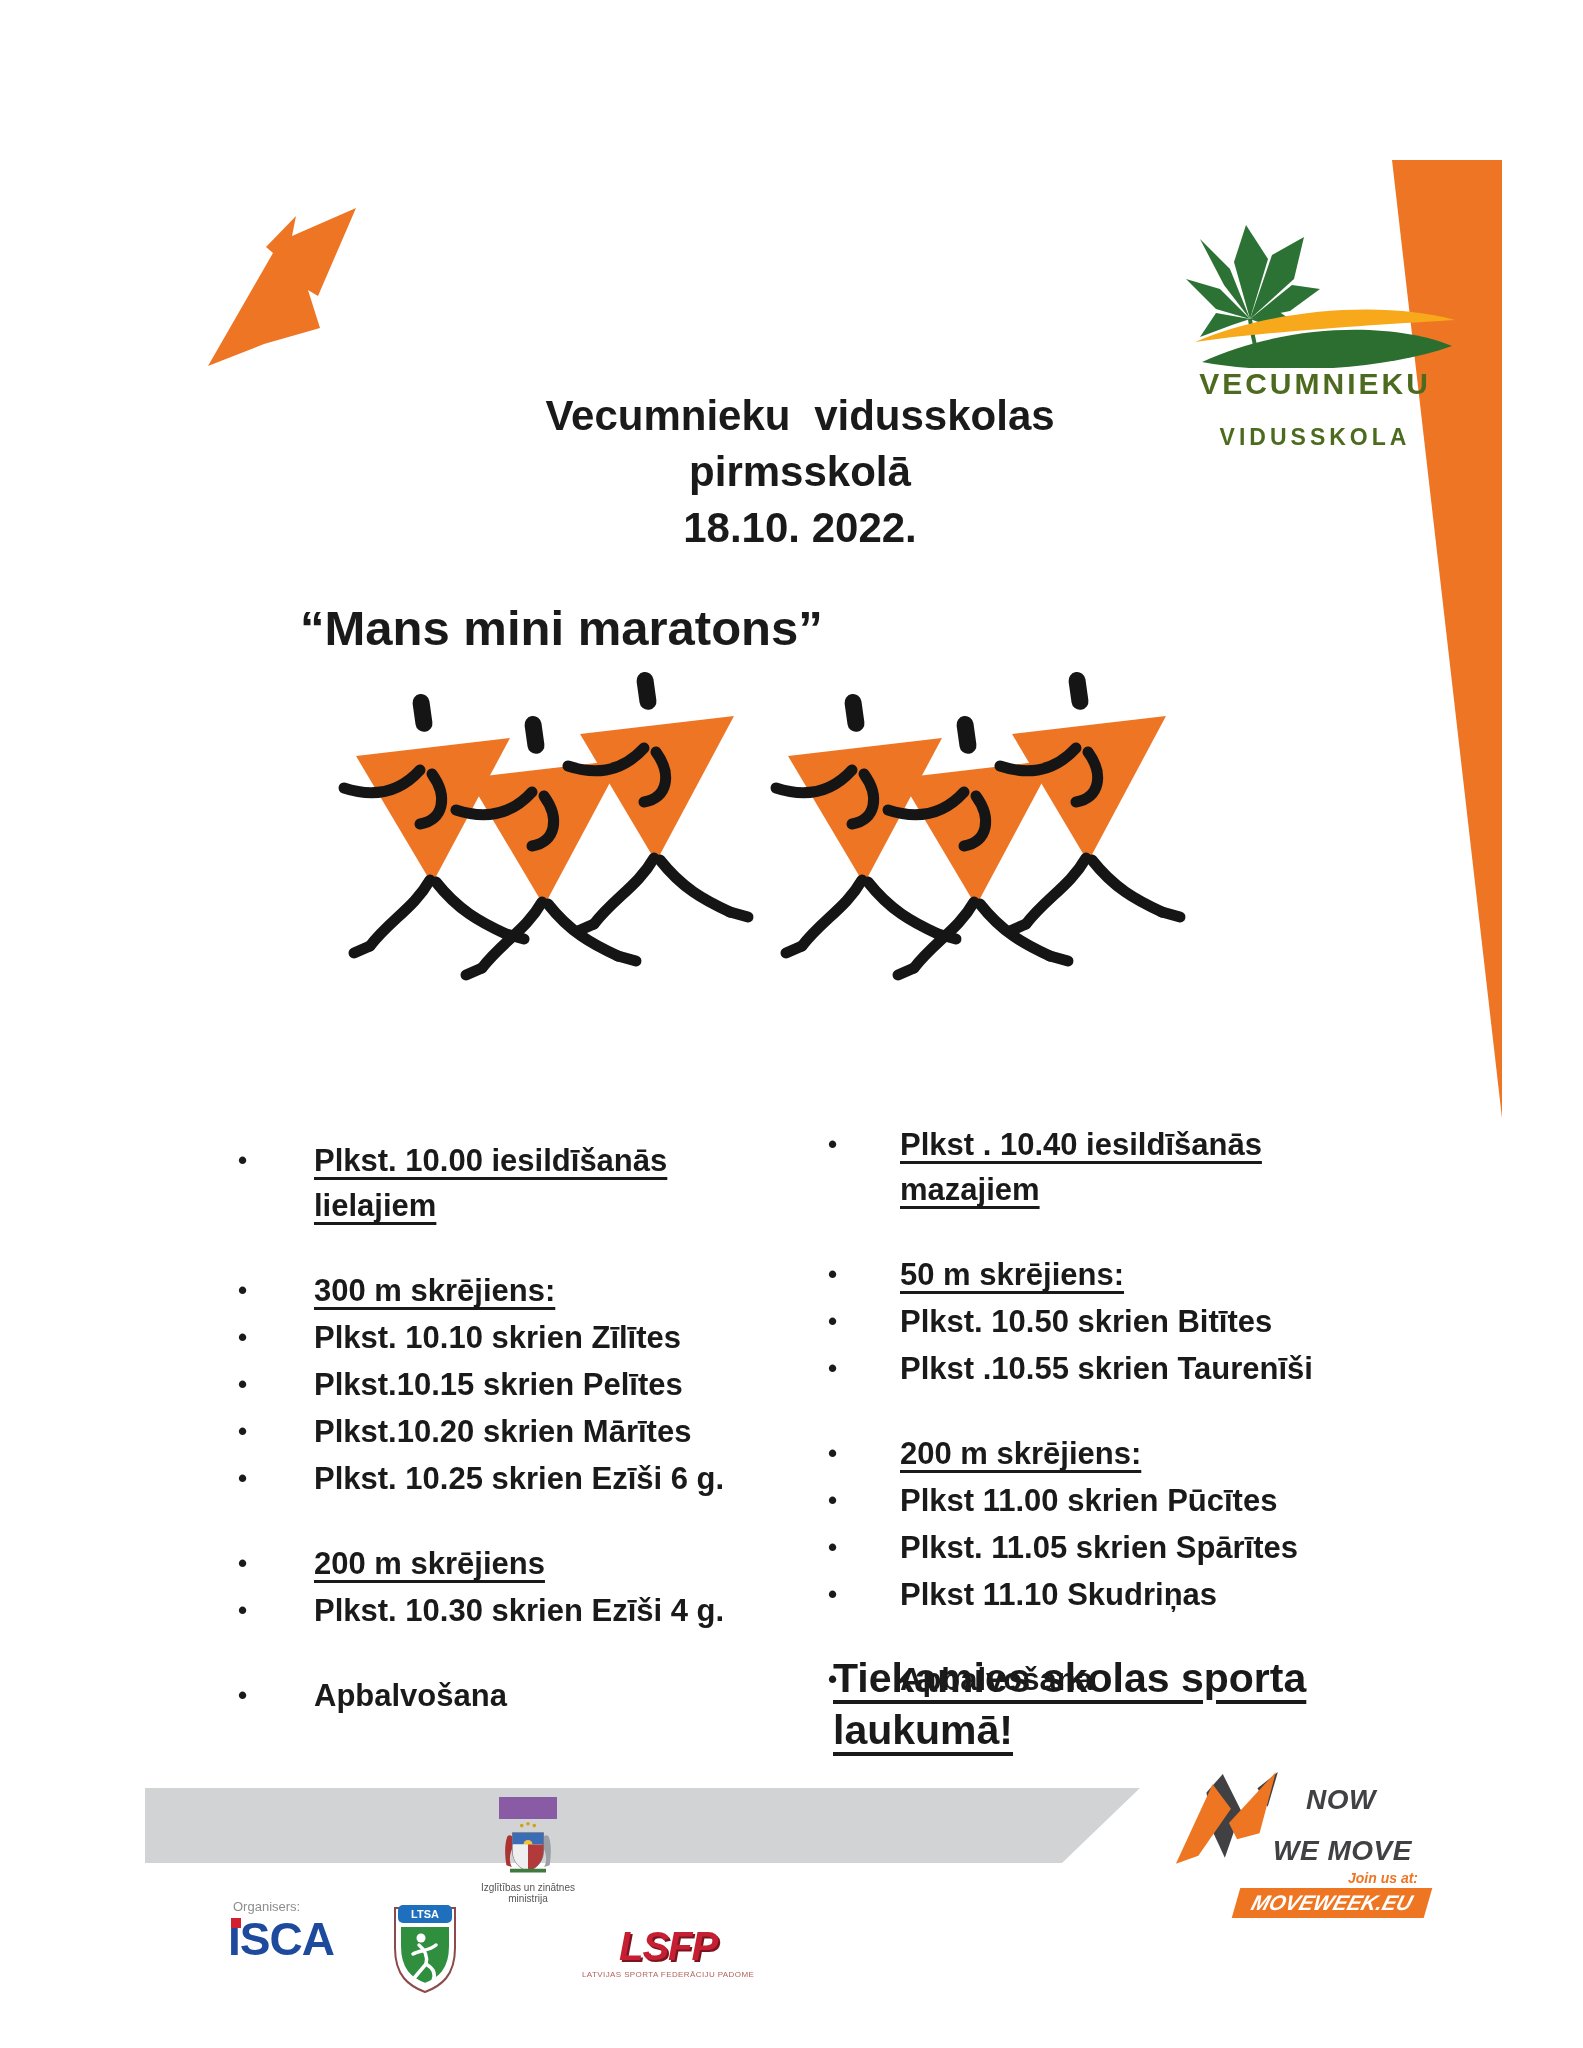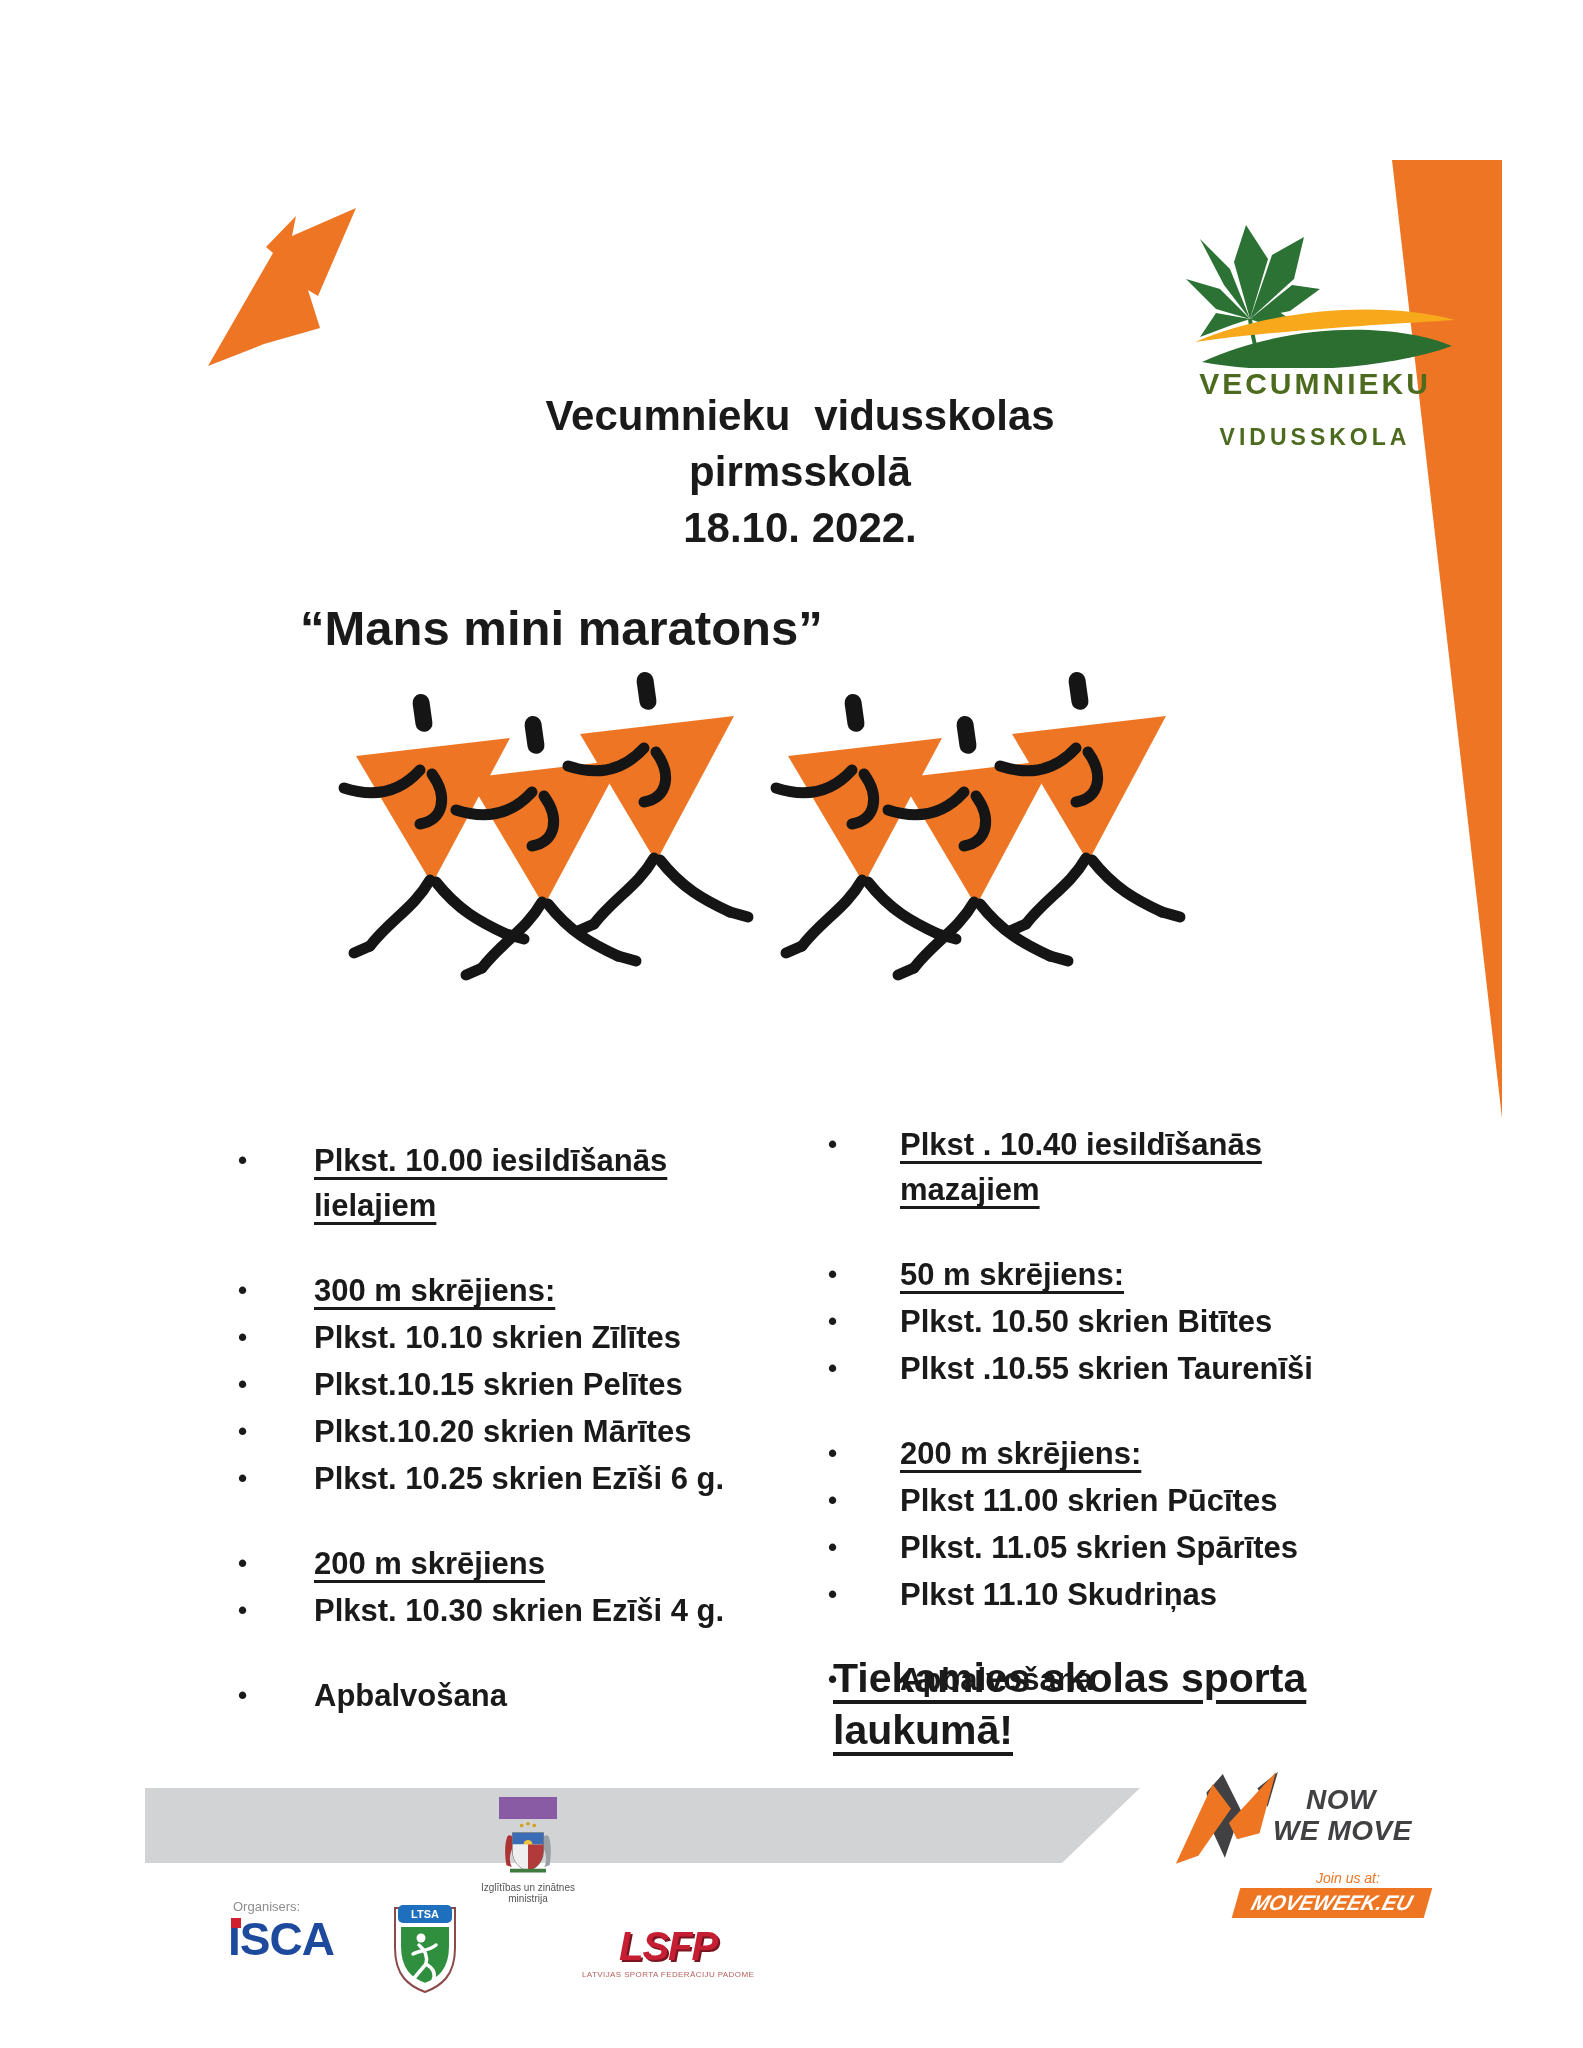--- a/index.html
+++ b/index.html
@@ -58,23 +58,23 @@
 
   
   .gray-bar{position:absolute;left:145px;top:1788px;width:995px;height:75px;
             background:#d2d3d5;clip-path:polygon(0 0,100% 0,calc(100% - 78px) 100%,0 100%);}
 
   
   .nwm{position:absolute;left:1140px;top:1768px;width:330px;height:160px;}
   .nwm-icon{position:absolute;left:28px;top:2px;width:130px;height:102px;}
   .nwm-text{position:absolute;left:166px;top:16px;color:#414042;font-style:italic;
             font-weight:800;font-size:28px;line-height:31px;letter-spacing:0.5px;}
-  .nwm-text .l2{margin-left:-33px;}
-  .nwm-join{position:absolute;left:138px;top:102px;width:140px;text-align:center;
-            color:#ee7623;font-style:italic;font-weight:400;font-size:14px;}
+  .nwm-text .l2{margin-left:-33px;margin-top:20px;}
+  .nwm-join{position:absolute;left:138px;top:102px;width:140px;text-align:right;
+            color:#ee7623;font-style:italic;font-weight:700;font-size:14px;}
   .nwm-site{position:absolute;left:96px;top:120px;background:#ee7623;color:#fff;
             font-style:italic;font-weight:800;font-size:21px;padding:3px 16px;
             transform:skewX(-16deg);}
 
   
   .organisers-label{position:absolute;left:233px;top:1899px;font-size:13px;color:#8d8d8d;}
   .isca{position:absolute;left:228px;top:1912px;color:#1e4a9e;font-weight:800;
         font-size:46px;letter-spacing:-1px;}
   .isca-dot{position:absolute;left:3px;top:6px;width:10px;height:10px;background:#d1202f;}
   .ltsa{position:absolute;left:392px;top:1898px;width:66px;height:98px;}

